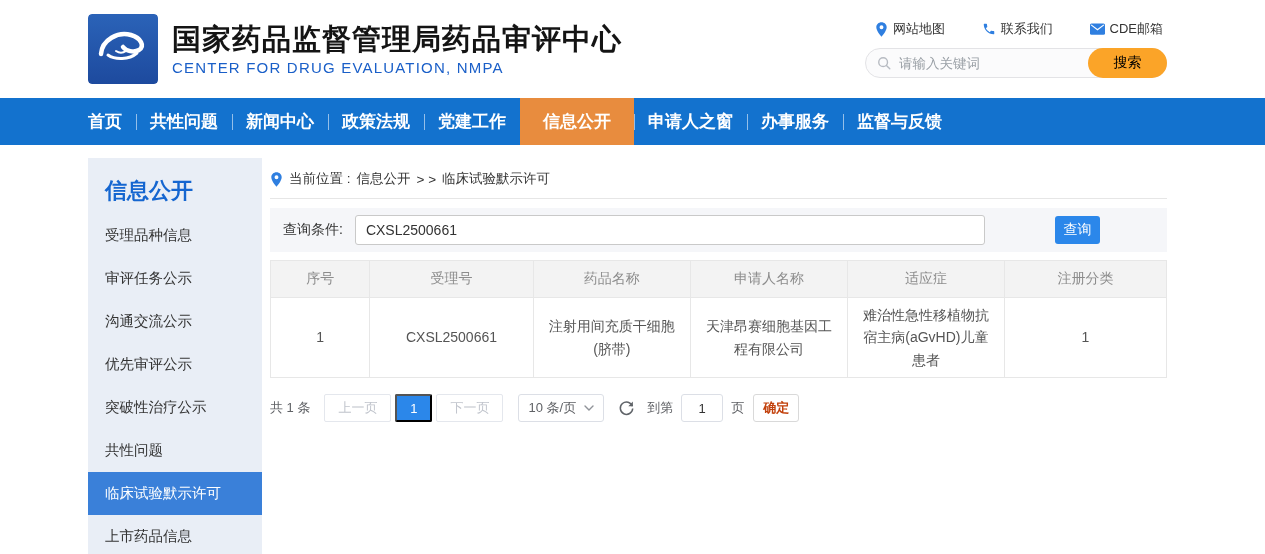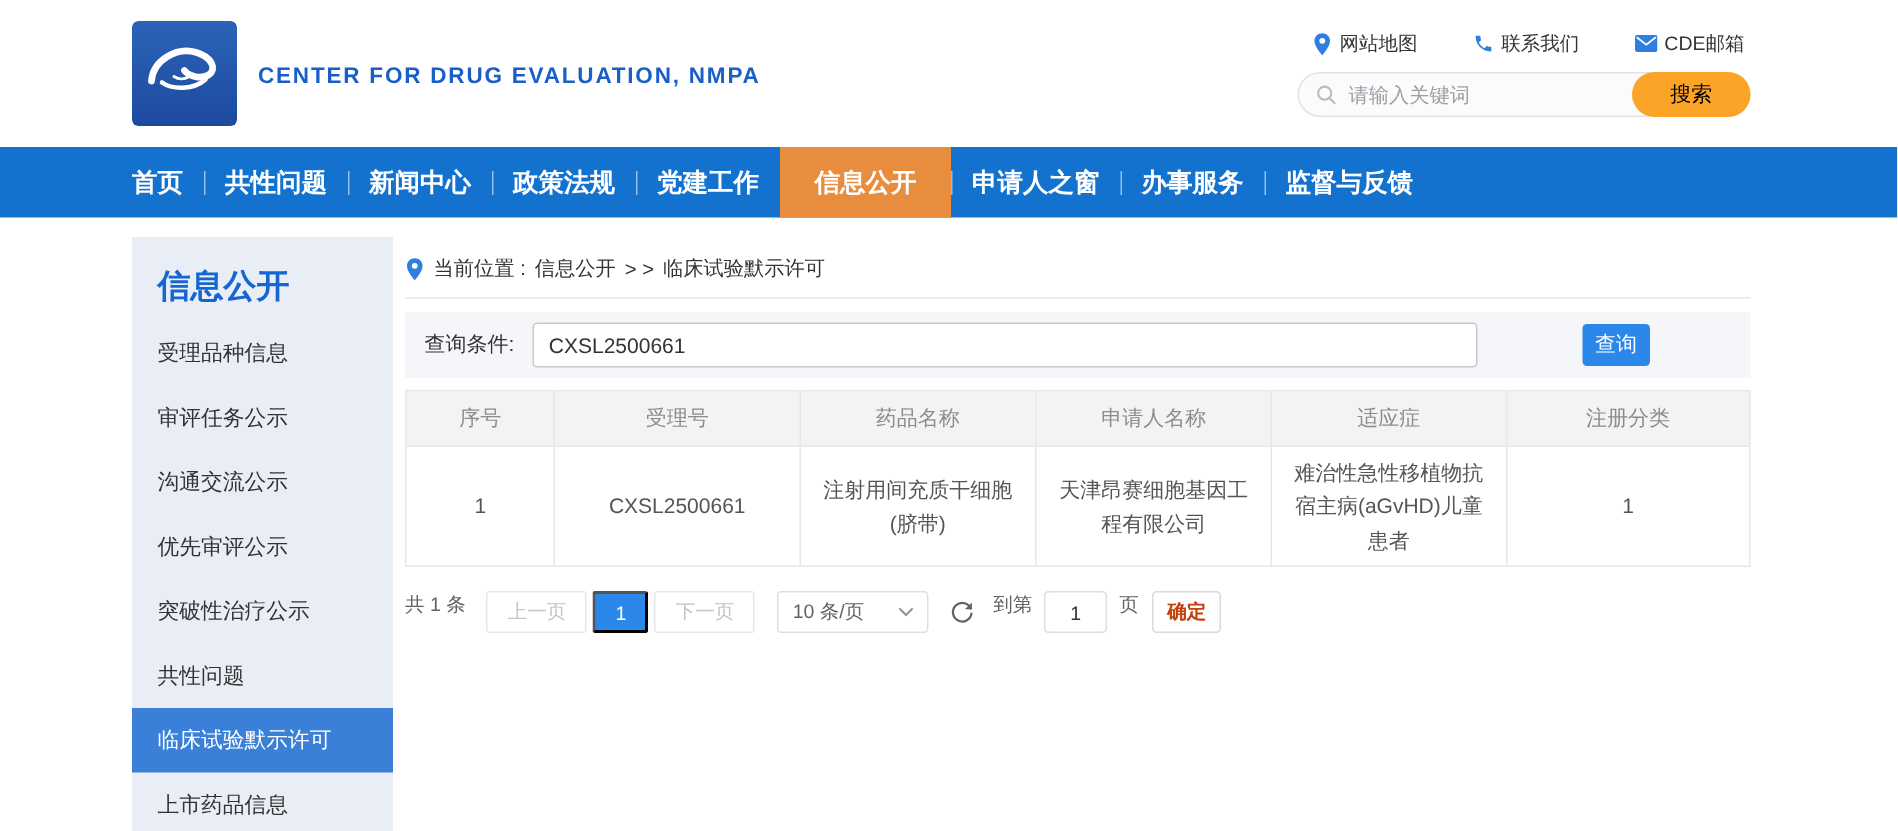--- a/index.html
+++ b/index.html
@@ -6,21 +6,21 @@
   html,body { background:#fff; }
   body { font-family:"Liberation Sans","DejaVu Sans",sans-serif; color:#333; }
   .page { position:relative; width:1265px; height:554px; background:#fff; overflow:hidden; }
 
   
   .top-header { height:98px; display:flex; align-items:center; justify-content:space-between;
     padding:0 98px 0 88px; background:#fff; }
   .brand { display:flex; align-items:center; gap:14px; }
   .logo { width:70px; height:70px; border-radius:4px; flex-shrink:0; }
   .brand-title { font-size:29px; font-weight:bold; color:#141414; letter-spacing:1px; line-height:1.2; }
-  .brand-subtitle { font-size:15px; font-weight:bold; color:#1a5fc8; letter-spacing:1.2px; margin-top:3px;text-align:center; }
+  .brand-subtitle { font-size:15px; font-weight:normal; color:#1a5fc8; letter-spacing:1.2px; margin-top:3px; }
   .header-right { width:302px; }
   .quick-links { display:flex; align-items:center; justify-content:space-between; padding:0 4px 0 10px; }
   .quick-link { display:flex; align-items:center; gap:5px; font-size:13px; color:#333; cursor:pointer; text-decoration:none; }
   .quick-link svg { display:block; }
   .search-bar { margin-top:10px; height:30px; display:flex; align-items:center;
     border:1px solid #e3e3e6; background:#fbfbfc; border-radius:16px; }
   .search-icon { margin-left:11px; display:flex; align-items:center; }
   .search-input { flex:1; min-width:0; border:none; outline:none; background:transparent;
     font-size:13.5px; color:#333; padding:0 8px; font-family:inherit; }
   .search-input::placeholder { color:#9aa0a6; }
@@ -61,27 +61,27 @@
     background:#2b87ea; color:#fff; font-size:14px; cursor:pointer; font-family:inherit; }
 
   
   .results-table { width:100%; margin-top:8px; border-collapse:collapse; table-layout:fixed; }
   .results-table th { background:#f3f3f3; border:1px solid #e7e7e7; height:37px;
     font-size:14px; font-weight:400; color:#8c8c8c; text-align:center; }
   .results-table td { border:1px solid #e7e7e7; height:56px; font-size:14px; color:#555;
     text-align:center; padding:6px 14px; line-height:1.6; }
 
   
-  .pagination { margin-top:16px; display:flex; font-size:13px; color:#606266; }
+  .pagination { margin-top:16px; display:flex; align-items:center; font-size:13px; color:#606266; }
   .pg-total { margin-right:12px; }
   .pg-btn { height:28px; padding:0 13px; margin:0 2px; display:flex; align-items:center;
     background:#fff; border:1px solid #e4e7ed; border-radius:2px; color:#c0c4cc; font-size:13px; cursor:pointer; }
   .pg-page { min-width:37px; height:28px; margin:0 2px; display:flex; align-items:center; justify-content:center;
     background:#2b87ea; border-radius:2px; color:#fff; font-size:13px; cursor:pointer; }
-  .pg-size { margin-left:13px; height:28px; padding:0 9px; display:flex; align-items:center; gap:23px;
+  .pg-size { margin-left:13px; height:28px; padding:0 9px; display:flex; align-items:center; gap:8px;
     background:#fff; border:1px solid #dcdfe6; border-radius:3px; color:#606266; cursor:pointer; }
   .pg-refresh { margin-left:14px; display:flex; align-items:center; cursor:pointer; }
   .pg-goto-prefix { margin-left:12px; }
   .pg-goto-input { width:42px; height:28px; margin:0 8px; border:1px solid #dcdfe6; border-radius:3px;
     text-align:center; font-size:13px; color:#333; outline:none; font-family:inherit; }
   .pg-confirm { margin-left:9px; height:28px; padding:0 9px; background:#fff; border:1px solid #d9d9d9;
     border-radius:3px; font-size:13px; font-weight:bold; color:#c2410c; cursor:pointer; font-family:inherit; }
 </style>
 </head>
 <body>
@@ -96,20 +96,21 @@
             <stop offset="0" stop-color="#2b63b8"></stop>
               <stop offset="1" stop-color="#1d4a9e"></stop>
           </linearGradient>
         </defs>
         <rect x="0" y="0" width="70" height="70" rx="4" fill="url(#lg)"></rect>
         <path d="M13 40 C14 26 30 17 43 21 C53 24 57 32 51 36 C46 39 38 37 35 33" fill="none" stroke="#fff" stroke-width="4.5" stroke-linecap="round"></path>
         <path d="M20 41 C27 46 41 46 49 39" fill="none" stroke="#fff" stroke-width="3" stroke-linecap="round"></path>
         <path d="M28 37 c3 2 7 2 10 0" fill="none" stroke="#fff" stroke-width="2" stroke-linecap="round"></path>
       </svg>
       <div>
+        <div class="brand-title">国家药品监督管理局药品审评中心</div>
         <div class="brand-subtitle">CENTER FOR DRUG EVALUATION, NMPA</div>
       </div>
     </div>
 
     <div class="header-right">
       <div class="quick-links">
         <a class="quick-link">
           <svg width="13" height="15" viewBox="0 0 16 18">
             <path d="M8 0C4.4 0 1.6 2.8 1.6 6.3 1.6 11 8 18 8 18s6.4-7 6.4-11.7C14.4 2.8 11.6 0 8 0zm0 8.6a2.4 2.4 0 1 1 0-4.8 2.4 2.4 0 0 1 0 4.8z" fill="#2f7fe0"></path>
           </svg>

